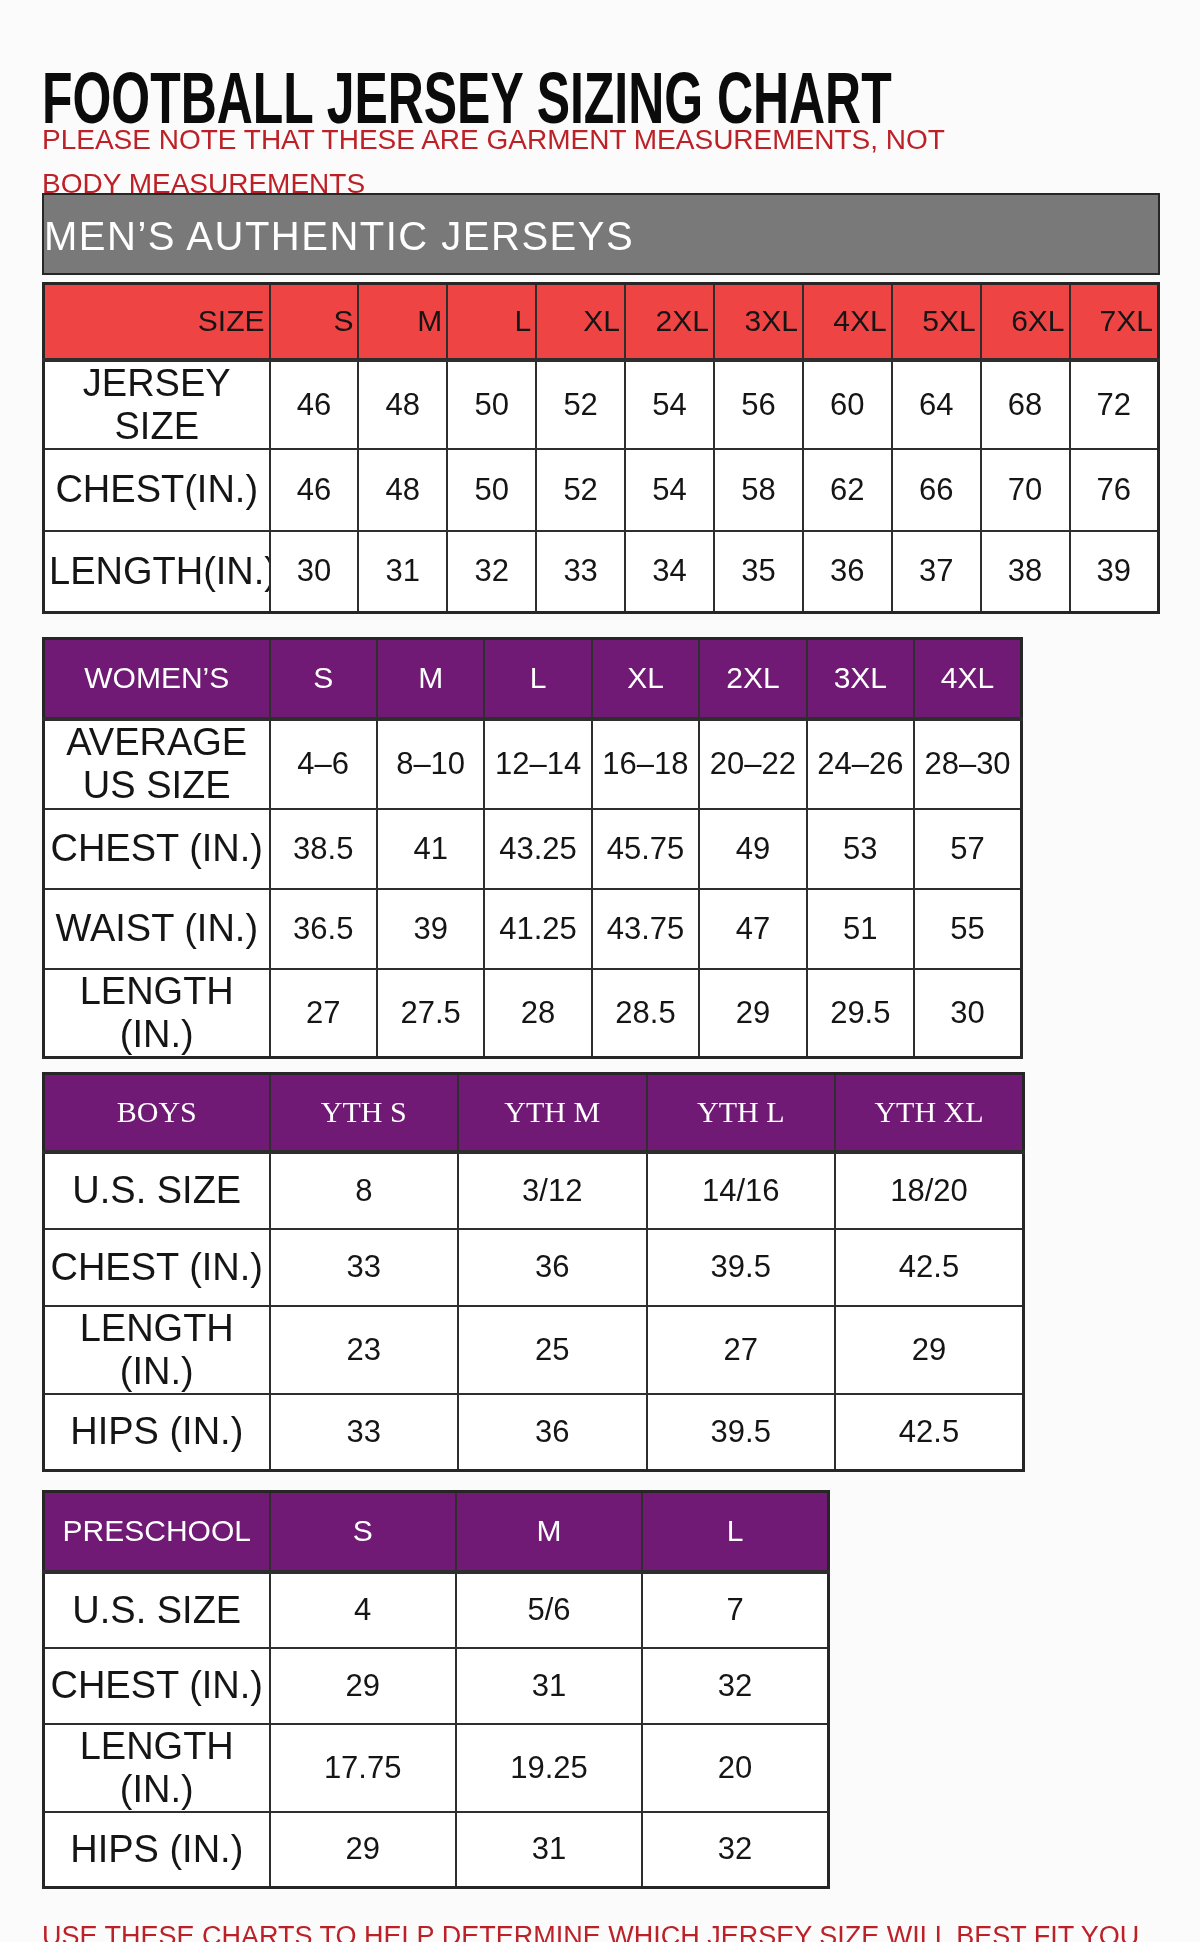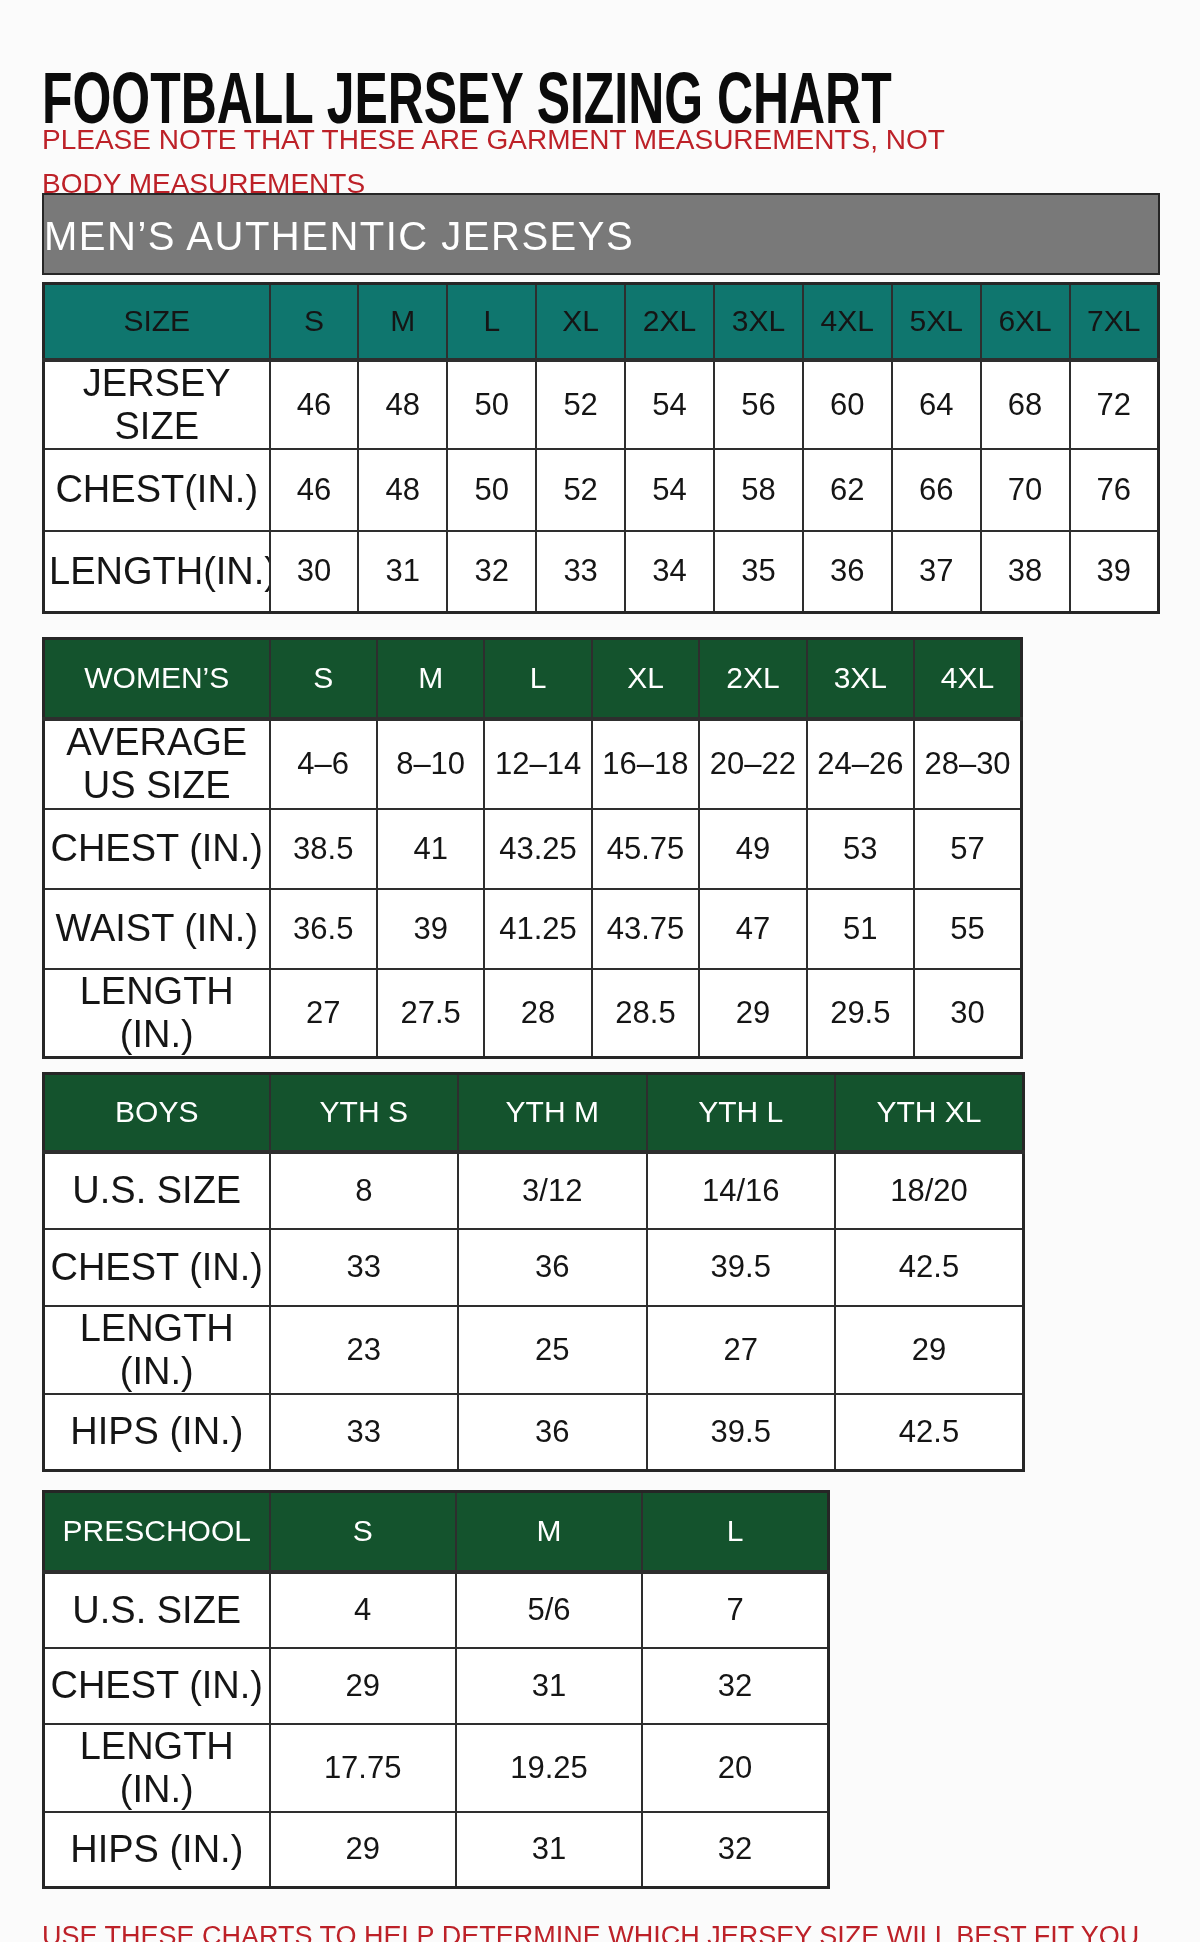--- a/index.html
+++ b/index.html
@@ -46,41 +46,41 @@
     margin-bottom: 7px;
   }
   .grid th, .grid td {
     border: 2px solid #2e2e2e;
     text-align: center; vertical-align: middle;
     font-weight: normal;
     padding: 0 4px;
     overflow: hidden;
   }
   .grid thead th {
-    background: #14532d; color: #ffffff;
+    background: #701a75; color: #ffffff;
     font-size: 30px;
     border-bottom-width: 4px;
   }
   .grid tbody th { font-size: 38px; background: #fff; }
   .grid td { font-size: 31px; }
 
   
-  .t-mens thead th { background: #0f766e; color: #151515; }
+  .t-mens thead th { background: #ef4444; color: #151515; text-align: right; }
 
   .t-mens { top: 193px; width: 1118px; }
   .t-mens thead tr { height: 76px; }
   .t-mens tbody tr { height: 82px; }
 
   .t-womens { top: 637px; width: 981px; }
   .t-womens thead tr { height: 80px; }
   .t-womens tbody tr { height: 80px; }
   .t-womens tbody tr:first-child { height: 90px; }
 
   .t-boys { top: 1072px; width: 983px; }
-  .t-boys thead tr { height: 78px; }
+  .t-boys thead tr { height: 78px; font-family: Liberation Serif, serif; }
   .t-boys tbody tr { height: 77px; }
 
   .t-preschool { top: 1490px; width: 788px; padding-left: 7px; }
   .t-preschool thead tr { height: 80px; }
   .t-preschool tbody tr { height: 76px; }
 </style>
 </head>
 <body>
 
 <h1 class="title">FOOTBALL JERSEY SIZING CHART</h1>

